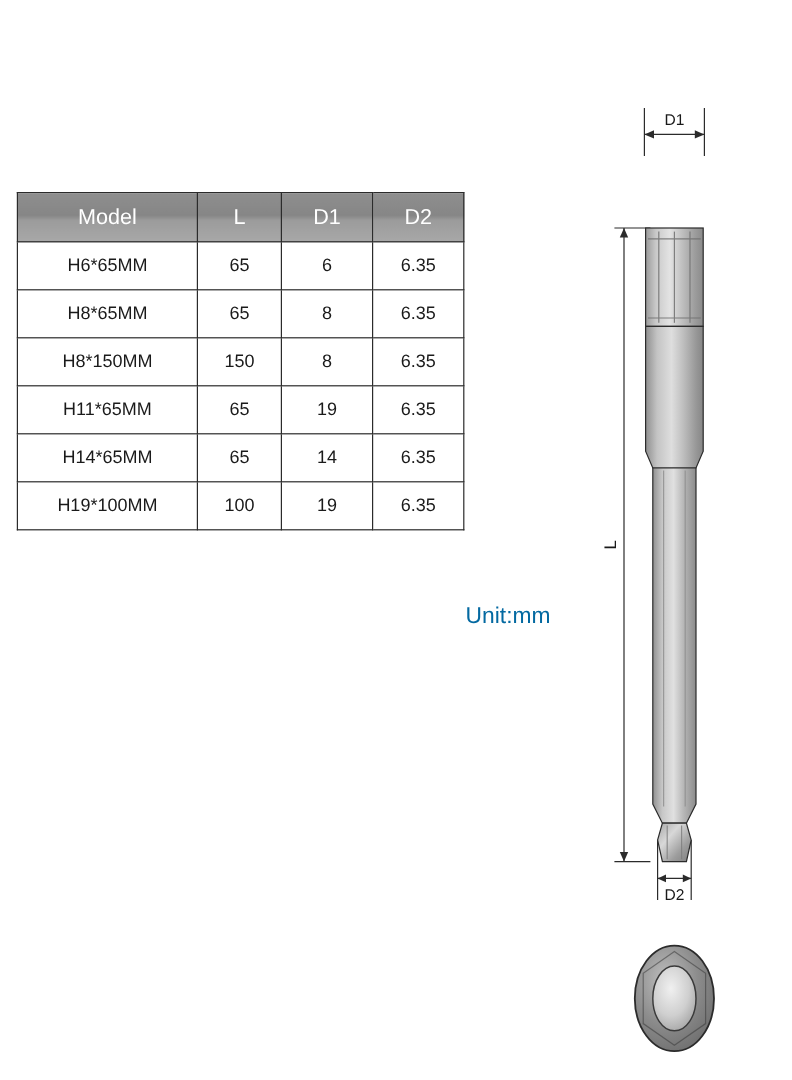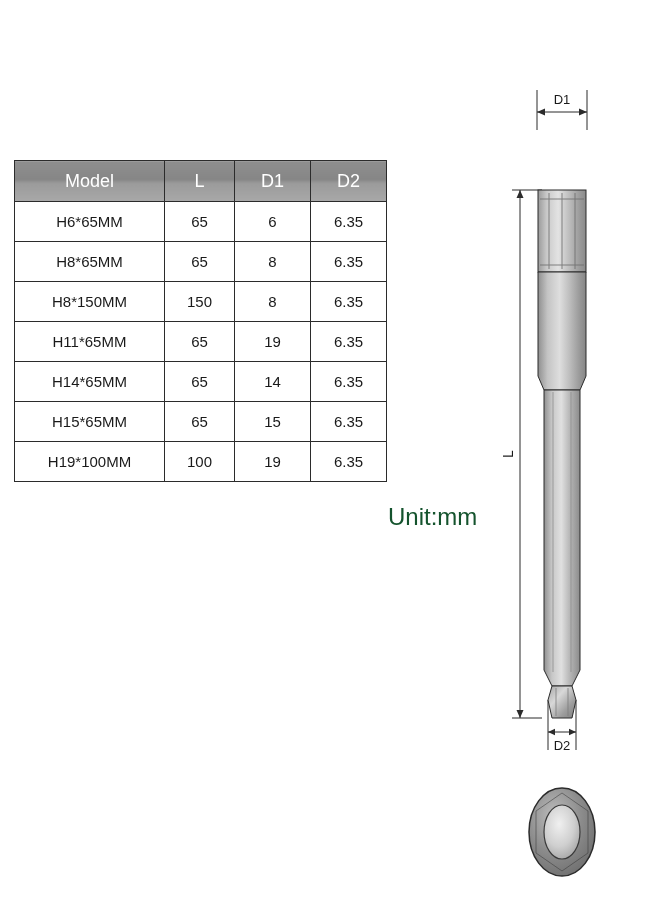--- a/index.html
+++ b/index.html
@@ -51,22 +51,22 @@
     left: 0; top: 0;
     background: #f4f4f4;
     z-index: -1;
   }
 
   
   #unit-label {
     position: absolute;
     left: 388px;
     top: 503px;
-    font-size: 24px;
-    color: #14532d;
+    font-size: 19px;
+    color: #0369a1;
     white-space: nowrap;
   }
 
   
   #drawing {
     position: absolute;
     left: 470px;
     top: 60px;
     width: 190px;
     height: 830px;
@@ -115,26 +115,20 @@
     <tr>
       <td>H11*65MM</td>
       <td>65</td>
       <td>19</td>
       <td>6.35</td>
     </tr>
     <tr>
       <td>H14*65MM</td>
       <td>65</td>
       <td>14</td>
-      <td>6.35</td>
-    </tr>
-    <tr>
-      <td>H15*65MM</td>
-      <td>65</td>
-      <td>15</td>
       <td>6.35</td>
     </tr>
     <tr>
       <td>H19*100MM</td>
       <td>100</td>
       <td>19</td>
       <td>6.35</td>
     </tr>
   </tbody>
 </table>

